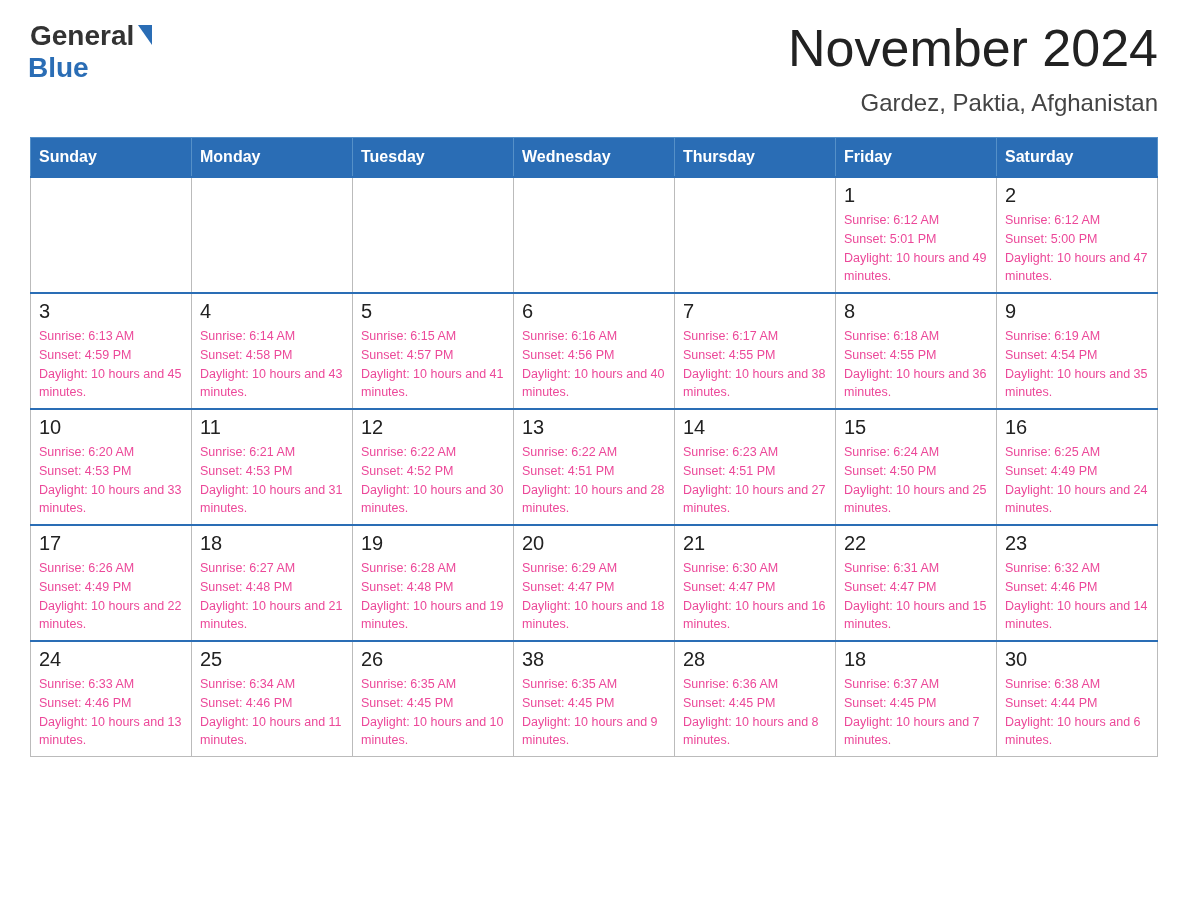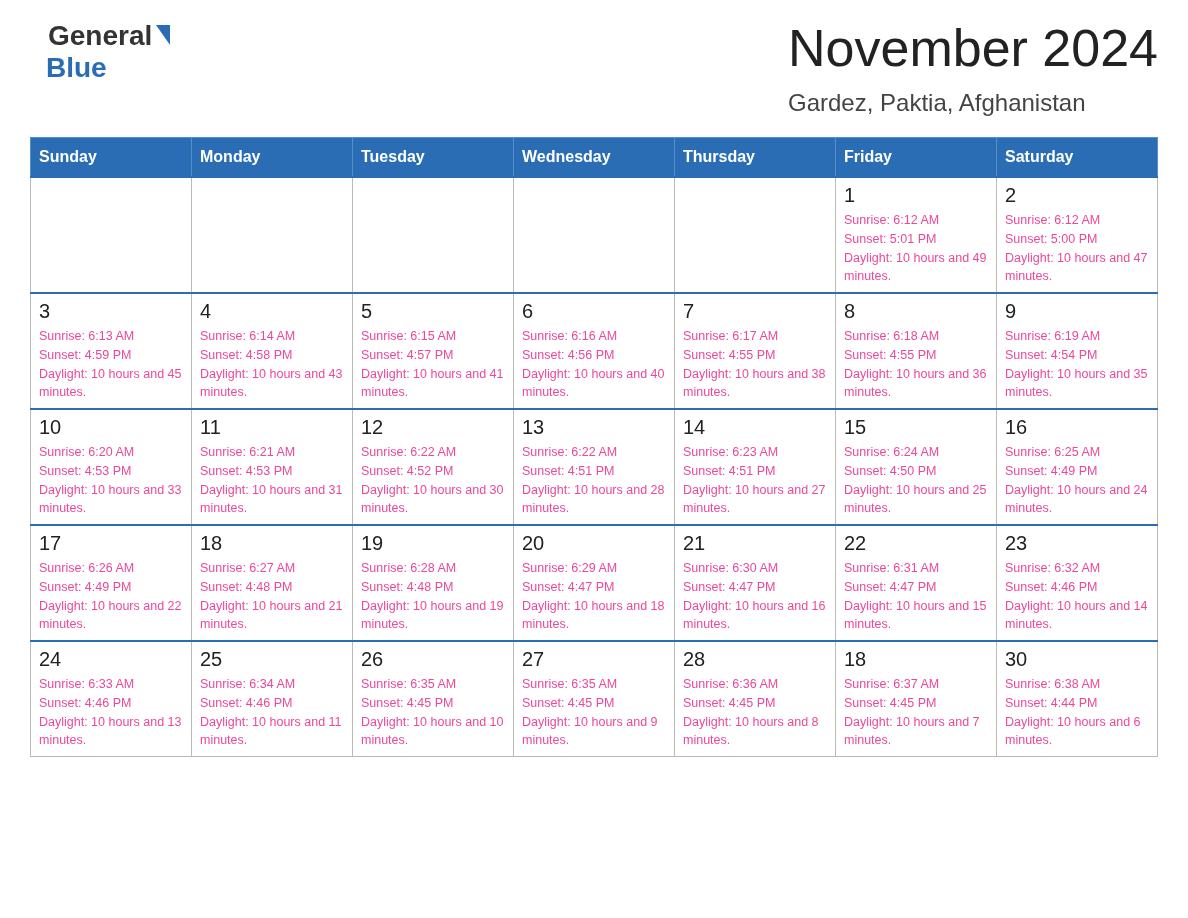--- a/index.html
+++ b/index.html
@@ -13,21 +13,20 @@
     .header {
       display: flex;
       justify-content: space-between;
       align-items: flex-start;
       margin-bottom: 20px;
     }
     .logo {
       display: flex;
       flex-direction: column;
       align-items: flex-start;
-      margin-left: 18px;
     }
     .logo-top {
       display: flex;
       align-items: center;
     }
     .logo-general {
       font-size: 28px;
       font-weight: bold;
       color: #333;
     }
@@ -40,21 +39,21 @@
       margin-left: 4px;
       margin-bottom: 2px;
     }
     .logo-blue {
       font-size: 28px;
       font-weight: bold;
       color: #2a6db5;
       margin-left: -2px;
     }
     .title-section {
-      text-align: left;
+      text-align: right;
     }
     .month-title {
       font-size: 52px;
       font-weight: normal;
       color: #222;
       line-height: 1.1;
     }
     .location-title {
       font-size: 24px;
       color: #444;
@@ -243,21 +242,21 @@
         </td>
         <td>
           <span class="day-number">25</span>
           <div class="day-info">Sunrise: 6:34 AM<br>Sunset: 4:46 PM<br>Daylight: 10 hours and 11 minutes.</div>
         </td>
         <td>
           <span class="day-number">26</span>
           <div class="day-info">Sunrise: 6:35 AM<br>Sunset: 4:45 PM<br>Daylight: 10 hours and 10 minutes.</div>
         </td>
         <td>
-          <span class="day-number">27</span>
+          <span class="day-number">38</span>
           <div class="day-info">Sunrise: 6:35 AM<br>Sunset: 4:45 PM<br>Daylight: 10 hours and 9 minutes.</div>
         </td>
         <td>
           <span class="day-number">28</span>
           <div class="day-info">Sunrise: 6:36 AM<br>Sunset: 4:45 PM<br>Daylight: 10 hours and 8 minutes.</div>
         </td>
         <td>
           <span class="day-number">18</span>
           <div class="day-info">Sunrise: 6:37 AM<br>Sunset: 4:45 PM<br>Daylight: 10 hours and 7 minutes.</div>
         </td>

